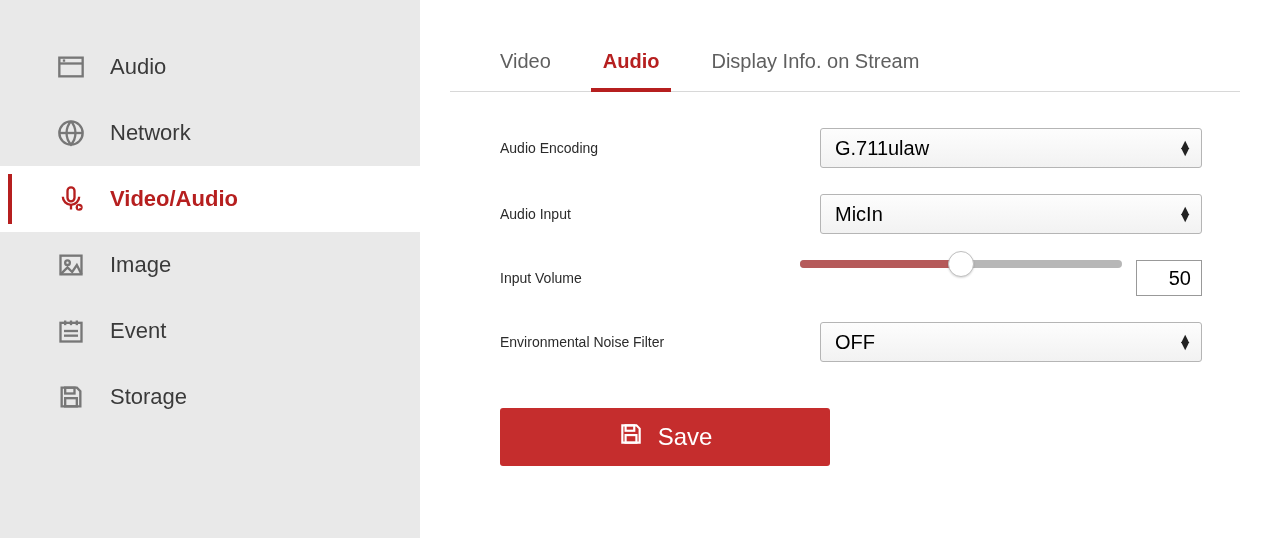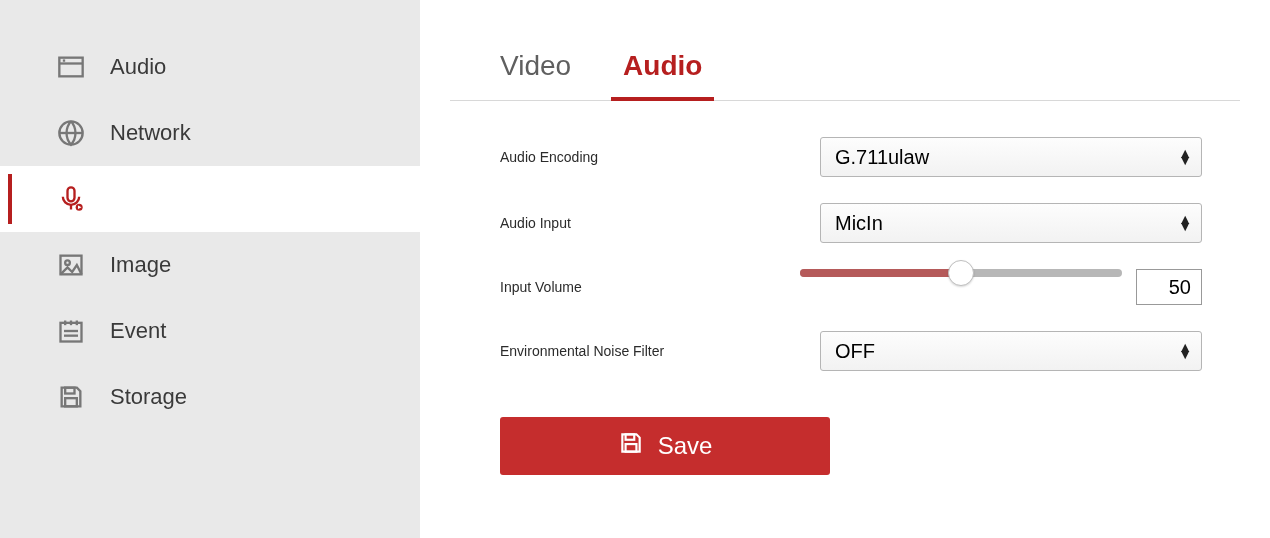--- a/index.html
+++ b/index.html
@@ -59,21 +59,21 @@
     }
     .tabs {
       display: flex;
       align-items: flex-end;
       border-bottom: 1px solid #d8d8d8;
       margin-bottom: 36px;
       padding-left: 24px;
     }
     .tab {
       padding: 0 26px 18px 26px;
-      font-size: 28px;
+      font-size: 20px;
       color: #5f5f5f;
       cursor: pointer;
       position: relative;
     }
     .tab.active {
       color: #b61f1f;
       font-weight: bold;
       margin-top: 24px;
     }
     .tab.active::after {
@@ -211,20 +211,21 @@
   <div class="sidebar-item active">
     <span class="icon">
       <svg viewBox="0 0 24 24" fill="none" stroke="currentColor" stroke-width="2">
           <rect x="9" y="2" width="6" height="12" rx="3"></rect>
           <path d="M5 10a7 7 0 0 0 14 0"></path>
           <line x1="12" y1="17" x2="12" y2="21"></line>
           <circle cx="19" cy="19" r="3" fill="currentColor" stroke="none"></circle>
           <polygon points="18,17.5 21,19 18,20.5" fill="#fff" stroke="none"></polygon>
         </svg>
     </span>
+    <span>Video/Audio</span>
   </div>
   <div class="sidebar-item">
     <span class="icon">
       <svg viewBox="0 0 24 24" fill="none" stroke="currentColor" stroke-width="2">
           <rect x="3" y="4" width="18" height="16"></rect>
           <circle cx="9" cy="10" r="2"></circle>
           <path d="M3 20l6-6 4 4 4-6 4 8"></path>
         </svg>
     </span>
     <span>Image</span>
@@ -251,20 +252,21 @@
         </svg>
     </span>
     <span>Storage</span>
   </div>
 </div>
 
 <div class="main">
   <div class="tabs">
     <div class="tab">Video</div>
     <div class="tab active">Audio</div>
+    <div class="tab">Display Info. on Stream</div>
   </div>
 
   <div class="form">
 
     <div class="row">
       <div class="row-label">Audio Encoding</div>
       <div class="select-wrap">
         <select class="select">
           <option>G.711ulaw</option>
         </select>

